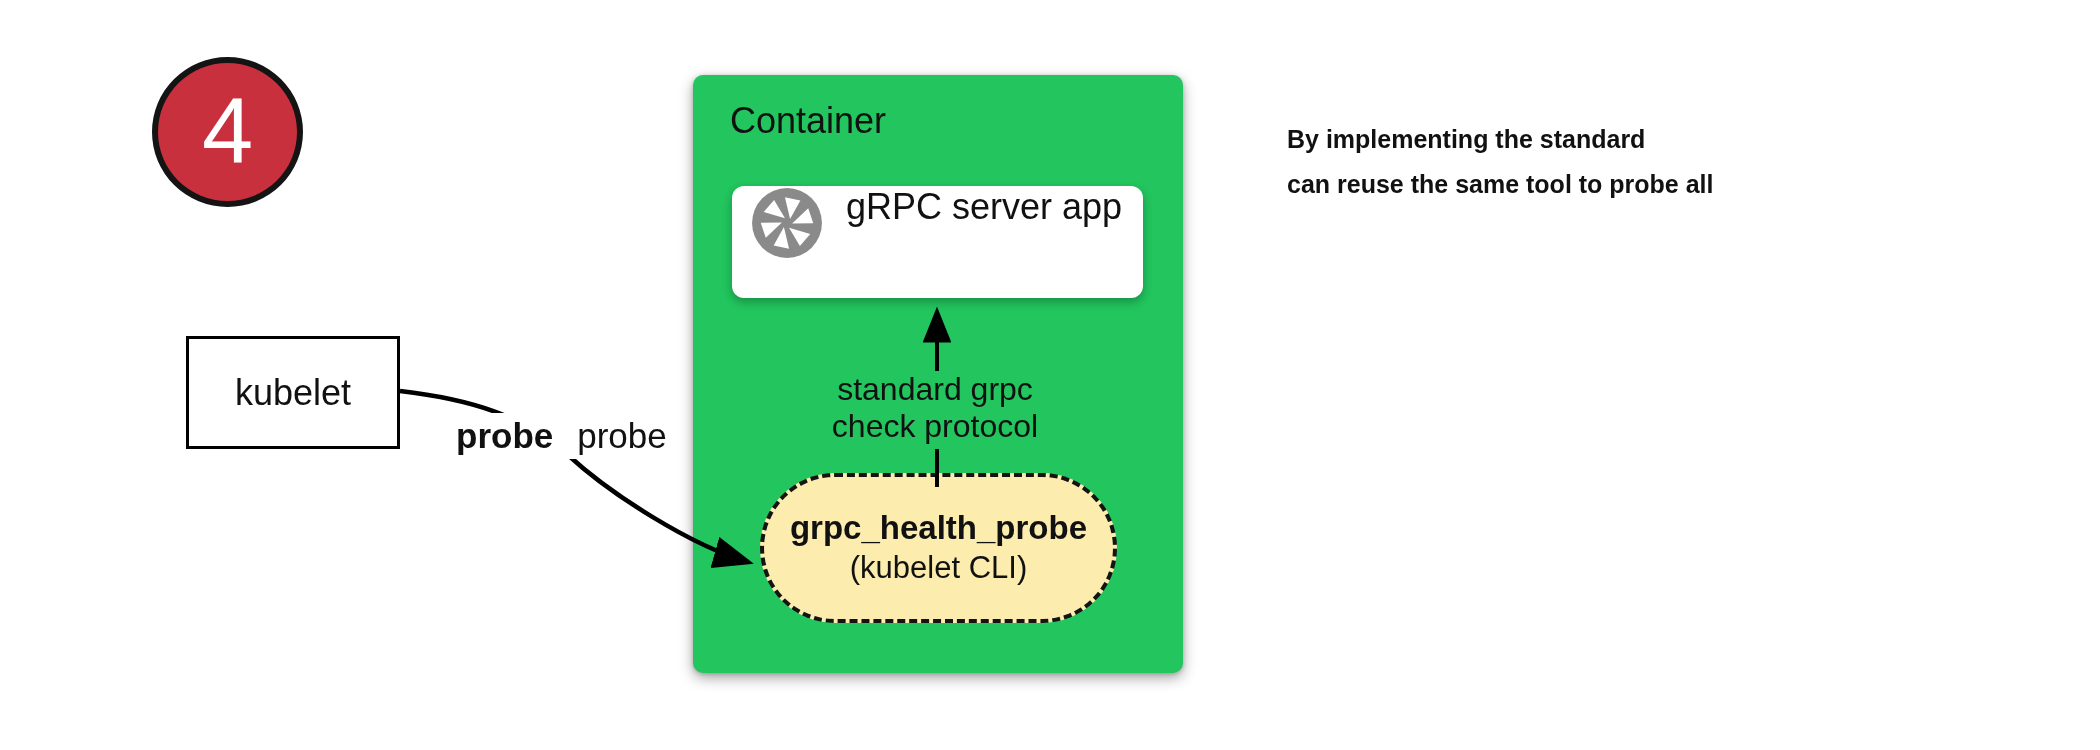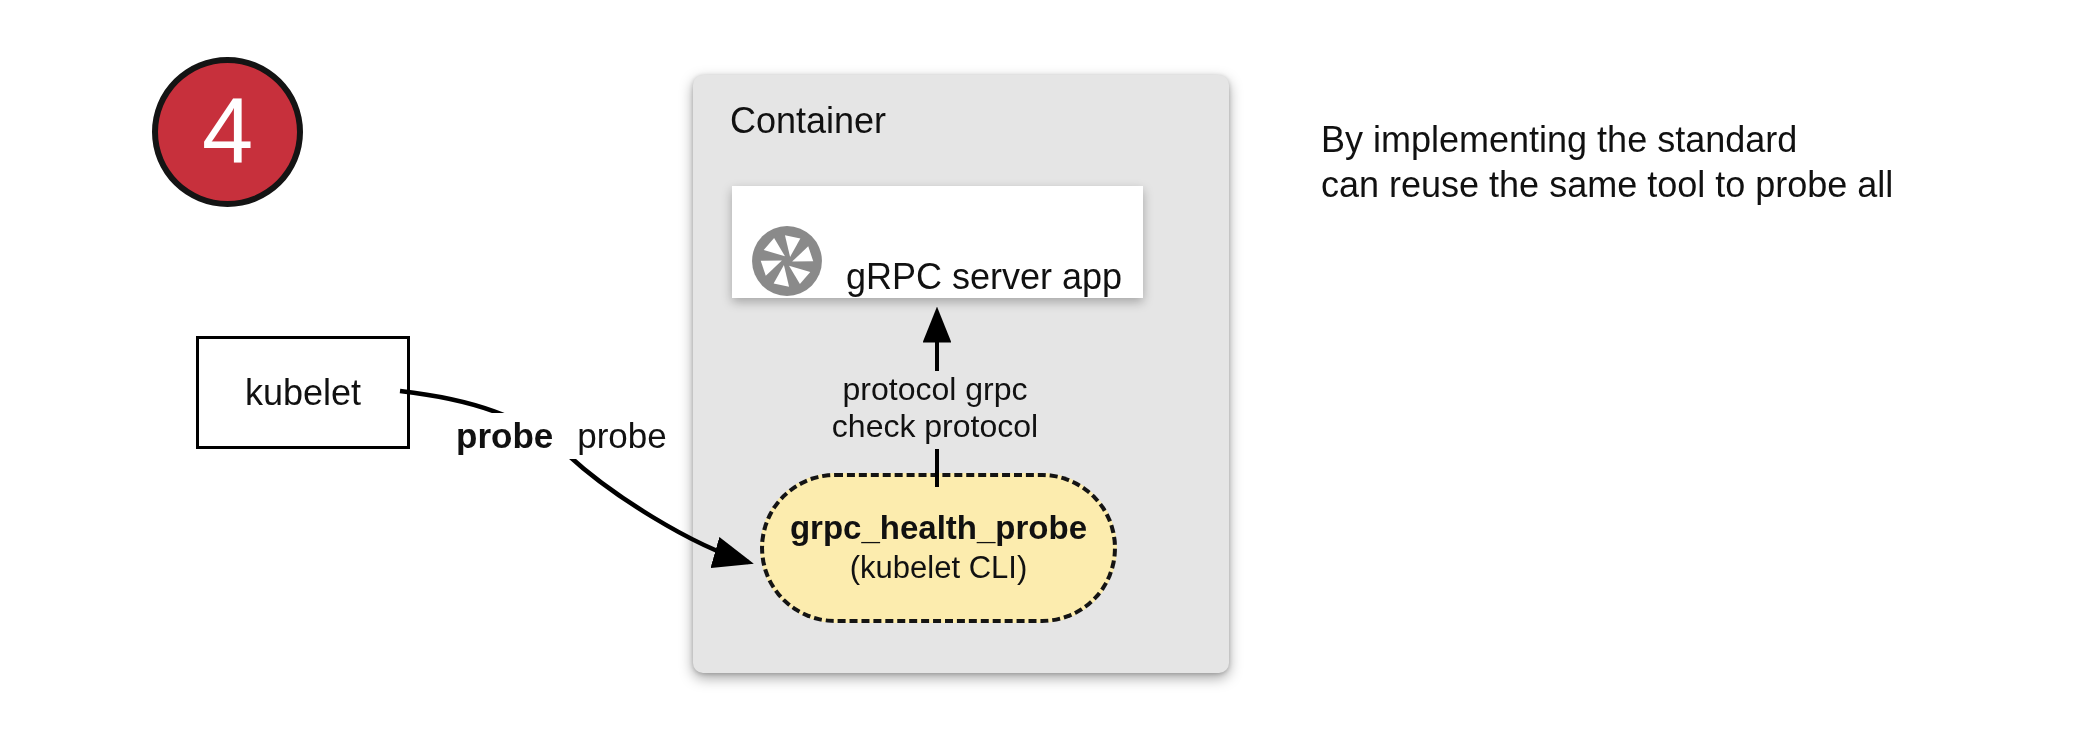--- a/index.html
+++ b/index.html
@@ -34,48 +34,47 @@
   
   .kubelet-box {
     position: absolute;
     left: 186px; top: 336px;
     width: 214px; height: 113px;
     box-sizing: border-box;
     background: #ffffff;
     border: 3px solid #000;
     display: flex; align-items: center; justify-content: center;
     font-size: 36px;
-    margin-left: 10px;
   }
 
   
   .container-box {
     position: absolute;
     left: 693px; top: 75px;
-    width: 536px; height: 598px;
-    background: #e5e5e5;
+    width: 490px; height: 598px;
+    background: #22c55e;
     border-radius: 10px;
     box-shadow: 0 5px 14px rgba(0,0,0,0.35), 0 1px 4px rgba(0,0,0,0.18);
   }
   .container-title {
     position: absolute;
     left: 37px; top: 25px;
     font-size: 36px;
   }
 
   
   .server-card {
     position: absolute;
     left: 39px; top: 111px;
     width: 411px; height: 112px;
     box-sizing: border-box;
     background: #ffffff;
-    border-radius: 0;
+    border-radius: 12px;
     box-shadow: 0 4px 10px rgba(0,0,0,0.28);
-    display: flex; align-items: flex-end;
+    display: flex; align-items: flex-start;
     padding-left: 18px;
     gap: 22px;
   }
   .server-card-label { font-size: 36px; }
   .aperture { width: 74px; height: 74px; flex: 0 0 74px; }
 
   
   .protocol-label {
     position: absolute;
     left: 67px; top: 296px;
@@ -109,23 +108,24 @@
     padding: 3px 7px;
     font-size: 35px;
     white-space: nowrap;
   }
   .exec-label .b { font-weight: bold; }
   .exec-label .r { margin-left: 24px; }
 
   
   .description {
     position: absolute;
-    left: 1321px; top: 117px;
-    font-size: 36px;
+    left: 1287px; top: 117px;
+    font-size: 25px;
     line-height: 45px;
+    font-weight: bold;
   }
 
   
   .arrows {
     position: absolute;
     left: 0; top: 0;
     pointer-events: none;
   }
 </style>
 </head>
@@ -153,21 +153,21 @@
           <path d="M -2 -25 L 13 -22 L 3 -4 Z" transform="rotate(120)"></path>
           <path d="M -2 -25 L 13 -22 L 3 -4 Z" transform="rotate(180)"></path>
           <path d="M -2 -25 L 13 -22 L 3 -4 Z" transform="rotate(240)"></path>
           <path d="M -2 -25 L 13 -22 L 3 -4 Z" transform="rotate(300)"></path>
         </g>
       </svg>
       <span class="server-card-label">gRPC server app</span>
     </div>
 
     <div class="protocol-label">
-      <div>protocol grpc</div>
+      <div>standard grpc</div>
       <div>check protocol</div>
     </div>
 
     <div class="probe-pill">
       <div class="probe-pill-name">grpc_health_probe</div>
       <div class="probe-pill-sub">(kubelet CLI)</div>
     </div>
   </div>
 
   <svg class="arrows" width="2100" height="750" viewBox="0 0 2100 750">

